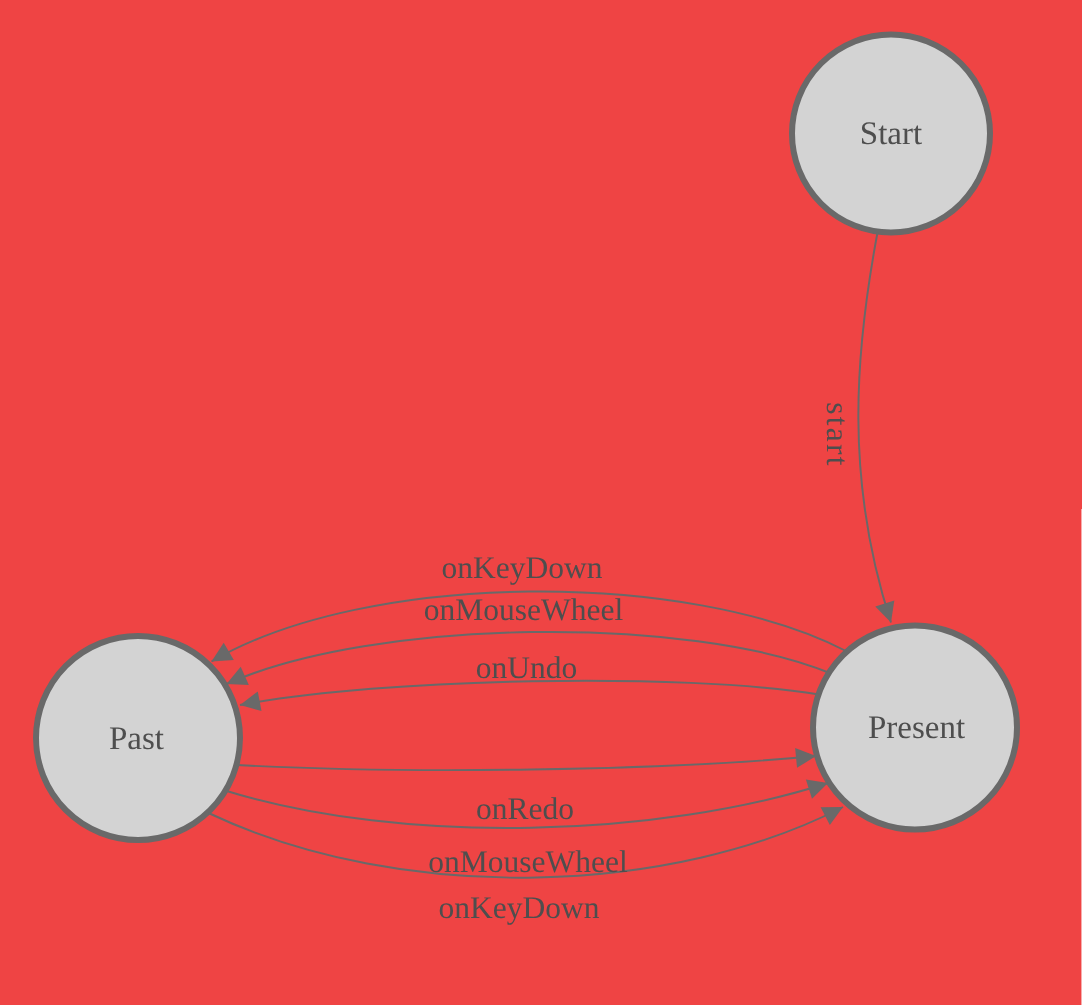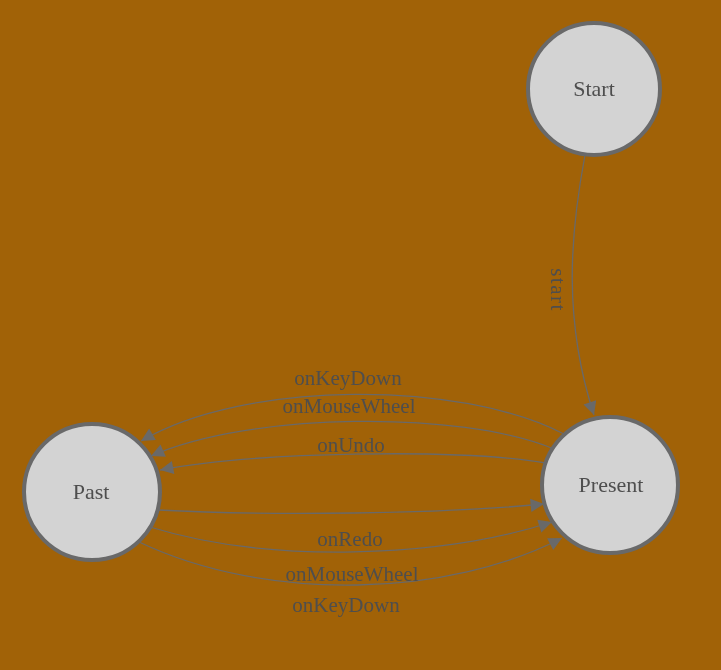--- a/index.html
+++ b/index.html
@@ -4,21 +4,21 @@
 <style>
   html, body {
     margin: 0;
     padding: 0;
     background: #ffffff;
   }
   .canvas {
     position: relative;
     width: 721px;
     height: 670px;
-    background: #a16207;
+    background: #ef4444;
     overflow: hidden;
     font-family: "Liberation Serif", "DejaVu Serif", serif;
   }
   svg { display: block; }
   .edge {
     fill: none;
     stroke: #696969;
     stroke-width: 1.3;
   }
   .node-circle {

